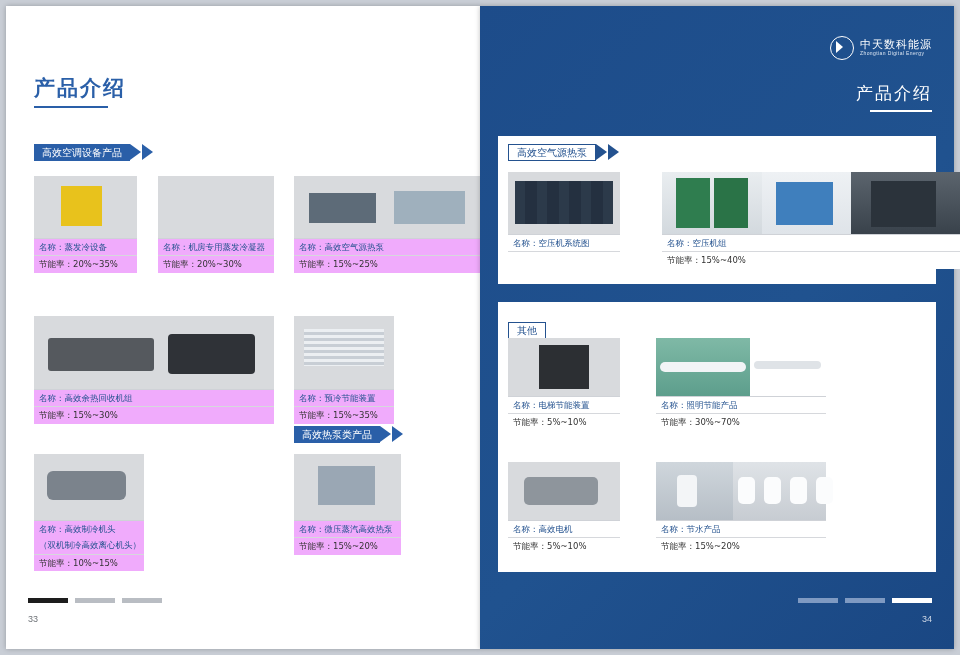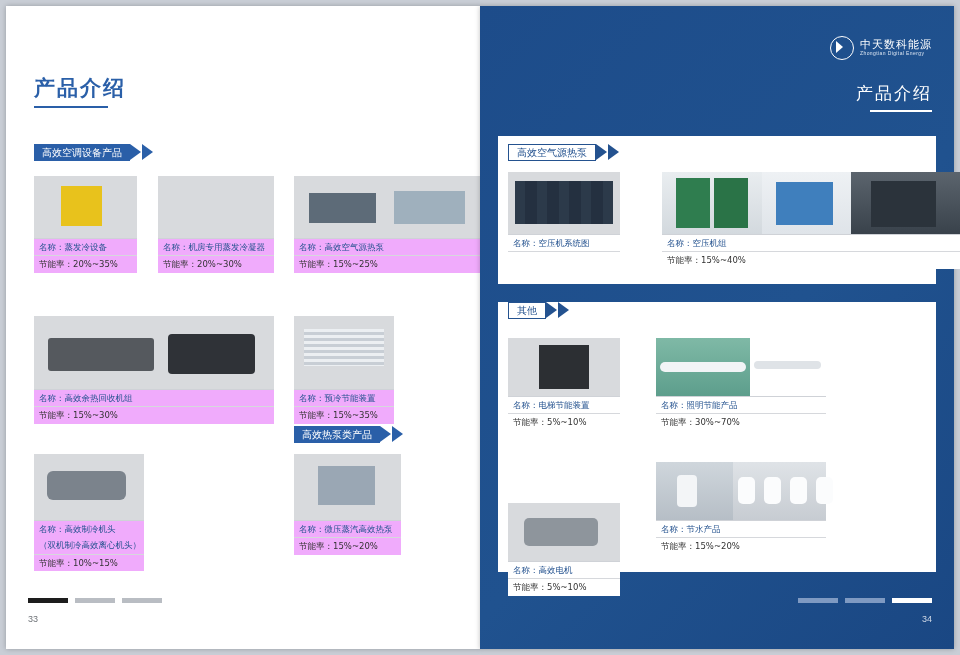--- a/index.html
+++ b/index.html
@@ -275,21 +275,21 @@
           <div class="ph-comp-dark" style="width:36.6%;height:100%;"></div>
         </div>
         <div class="cap">
           <div>名称：空压机组</div>
           <div class="eff">节能率：15%~40%</div>
         </div>
       </div>
     </div>
 
     <div class="panel" style="left:18px;top:296px;width:438px;height:270px;">
-      <div class="sec sec-outline" style="left:10px;top:0;position:absolute;">
+      <div class="sec sec-outline" style="left:10px;top:20px;position:absolute;flex-direction:column;">
         <div class="tag">其他</div>
         <div class="arrow" style="border-left-color:#24528f;"></div>
         <div class="arrow2" style="border-left-color:#24528f;"></div>
       </div>
 
       <div class="card card-r" style="position:absolute;left:10px;top:36px;width:112px;">
         <div class="photo ph-vfd" style="height:58px;"></div>
         <div class="cap">
           <div>名称：电梯节能装置</div>
           <div class="eff">节能率：5%~10%</div>
@@ -300,21 +300,21 @@
         <div style="display:flex;height:58px;">
           <div class="ph-lamp" style="width:55%;height:100%;"></div>
           <div class="ph-lamp2" style="width:45%;height:100%;"></div>
         </div>
         <div class="cap">
           <div>名称：照明节能产品</div>
           <div class="eff">节能率：30%~70%</div>
         </div>
       </div>
 
-      <div class="card card-r" style="position:absolute;left:10px;top:160px;width:112px;margin-top:41px;">
+      <div class="card card-r" style="position:absolute;left:10px;top:160px;width:112px;">
         <div class="photo ph-motor" style="height:58px;"></div>
         <div class="cap">
           <div>名称：高效电机</div>
           <div class="eff">节能率：5%~10%</div>
         </div>
       </div>
 
       <div class="card card-r" style="position:absolute;left:158px;top:160px;width:170px;">
         <div style="display:flex;height:58px;">
           <div class="ph-toilet" style="width:45%;height:100%;"></div>

